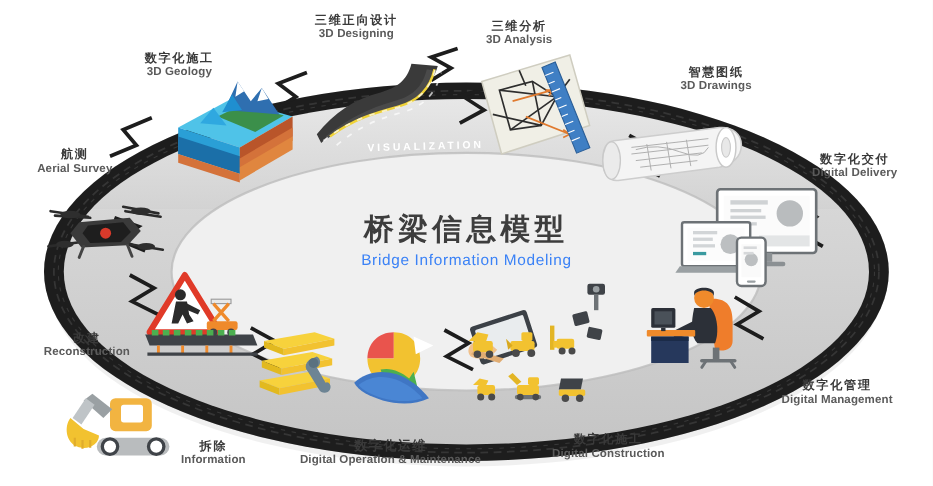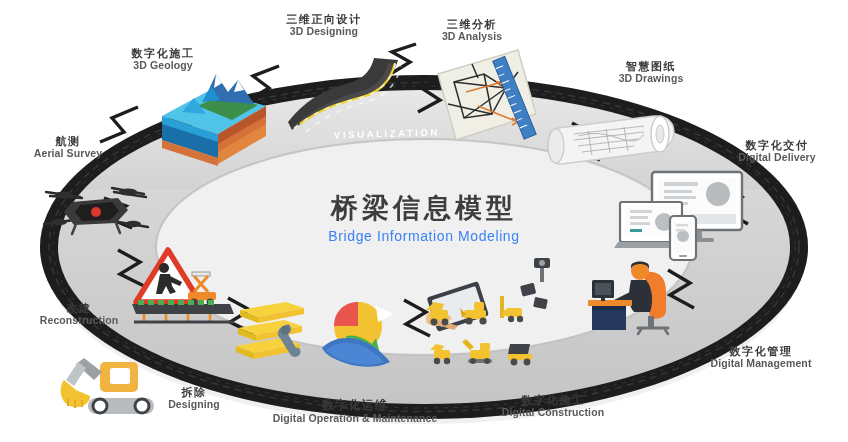--- a/index.html
+++ b/index.html
@@ -553,23 +553,23 @@
   <div class="label" style="left:483px; top:394px; width:140px;">
     <span class="cn">数字化施工</span>
     <span class="en">Digital Construction</span>
   </div>
 
   <div class="label small" style="left:255px; top:399px; width:200px;">
     <span class="cn">数字化运维</span>
     <span class="en">Digital Operation &amp; Maintenance</span>
   </div>
 
-  <div class="label" style="left:146px; top:386px; width:96px;text-align:center;">
+  <div class="label" style="left:146px; top:400px; width:96px;text-align:center;">
     <span class="cn">拆除</span>
-    <span class="en">Designing</span>
+    <span class="en">Information</span>
   </div>
 
   <div class="label" style="left:20px; top:302px; width:118px;">
     <span class="cn">改建</span>
     <span class="en">Reconstruction</span>
   </div>
 
 </div>
 
 </body></html>

